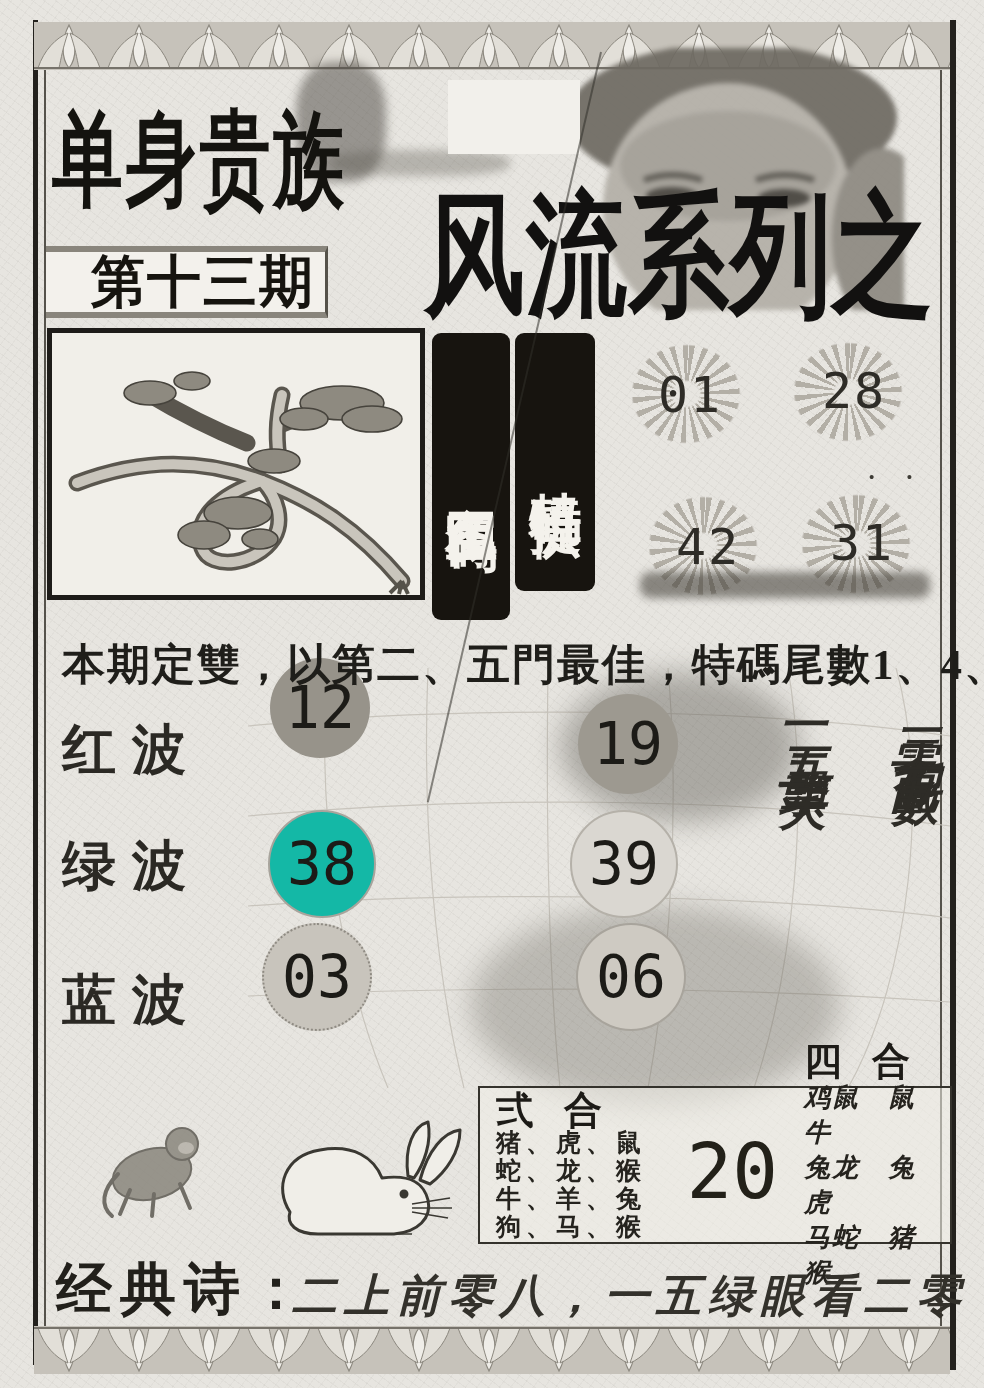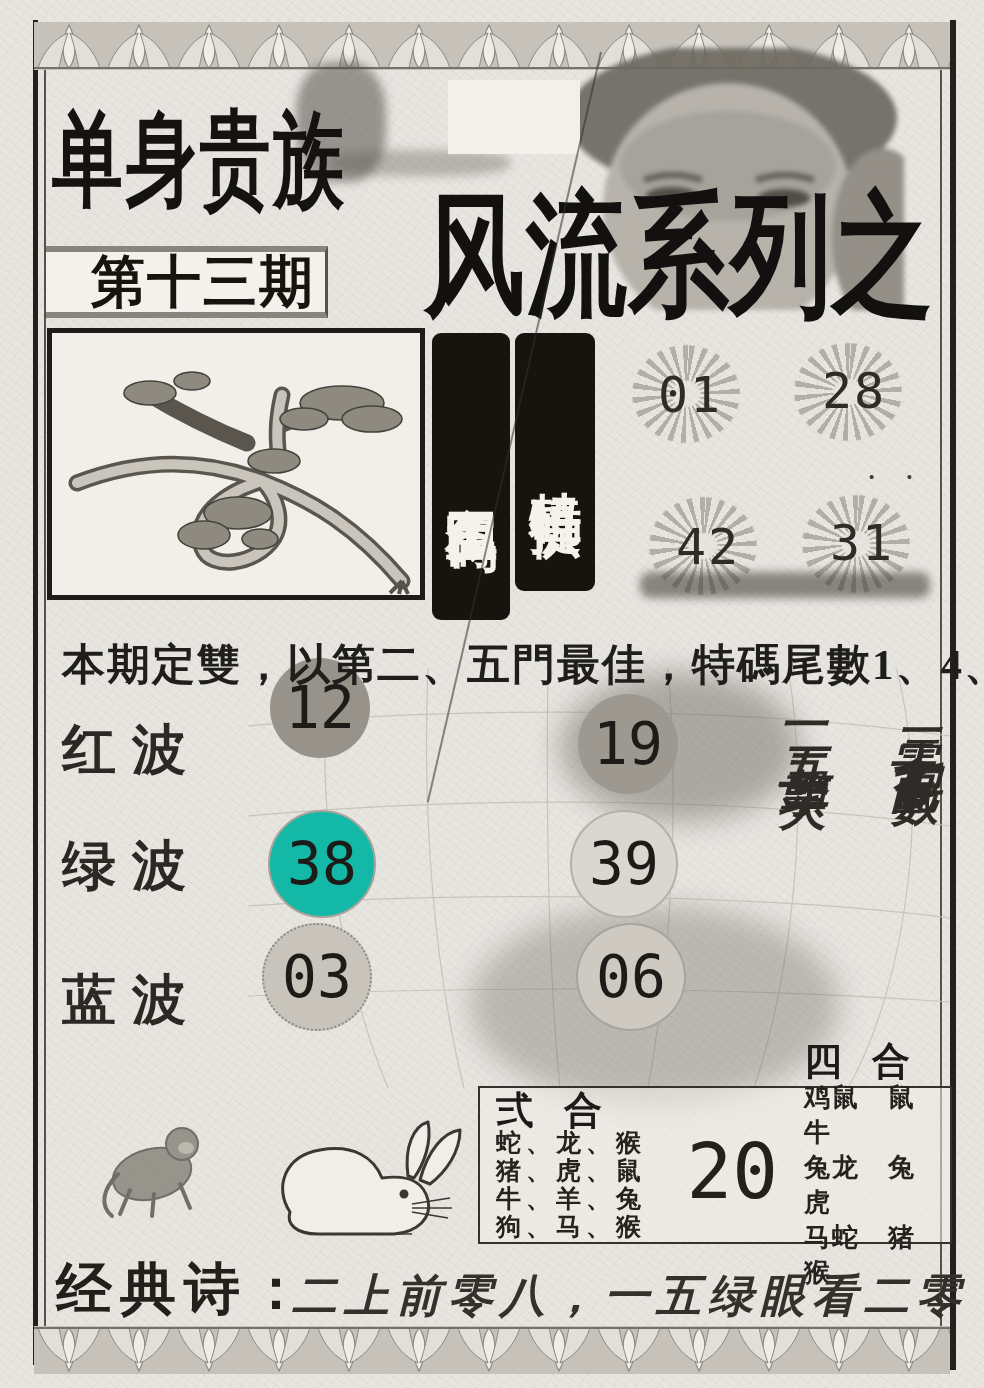--- a/index.html
+++ b/index.html
@@ -79,21 +79,21 @@
   
   .combo{left:478px;top:1086px;width:474px;height:158px;border:2px solid #34322c;
     box-sizing:border-box;background:rgba(240,238,232,.55);z-index:3;
     display:flex;align-items:center;padding:6px 10px 4px 16px;gap:26px;}
   .combo-left{width:212px;display:flex;flex-direction:column;}
   .combo-mid{width:110px;display:flex;align-items:center;justify-content:center;}
   .combo-right{flex:1;display:flex;flex-direction:column;}
   .combo-header{font-size:38px;font-weight:bold;color:#1d1b17;letter-spacing:30px;
     line-height:1;white-space:nowrap;}
   .combo-rows-left{font-size:25px;line-height:1.12;letter-spacing:5px;color:#25231e;font-weight:600;}
-  .combo-rows-right{font-size:26px;line-height:1.35;letter-spacing:2px;color:#25231e;font-weight:600;}
+  .combo-rows-right{font-size:26px;line-height:1.35;letter-spacing:2px;color:#25231e;font-weight:600;font-style:italic;}
   .combo-num{font-family:"DejaVu Sans Mono",monospace;font-size:76px;color:#232119;
     margin-top:10px;}
   
   .poem-label{left:56px;top:1252px;font-size:56px;font-weight:bold;color:#22201b;
     letter-spacing:8px;z-index:3;}
   .poem-text{left:292px;top:1266px;font-size:45px;font-weight:600;font-style:italic;
     color:#33312b;letter-spacing:7px;white-space:nowrap;z-index:3;}
   svg{display:block;}
 </style>
 </head>
@@ -241,22 +241,22 @@
 <div class="abs ball b09">
     <span>06</span>
   </div>
 
 <div class="abs callig" style="left:772px;top:700px;height:330px;">一五二擊頭天</div>
 <div class="abs callig" style="left:884px;top:692px;height:360px;">三零七有配數</div>
 
 <div class="abs combo">
   <div class="combo-left">
     <div class="combo-header">弍合</div>
+    <div class="combo-rows-left">猪、虎、鼠</div>
     <div class="combo-rows-left">蛇、龙、猴</div>
-    <div class="combo-rows-left">猪、虎、鼠</div>
     <div class="combo-rows-left">牛、羊、兔</div>
     <div class="combo-rows-left">狗、马、猴</div>
   </div>
   <div class="combo-mid">
     <span class="combo-num">20</span>
   </div>
   <div class="combo-right">
     <div class="combo-header">四合</div>
     <div class="combo-rows-right">鸡鼠　鼠牛</div>
     <div class="combo-rows-right">兔龙　兔虎</div>

